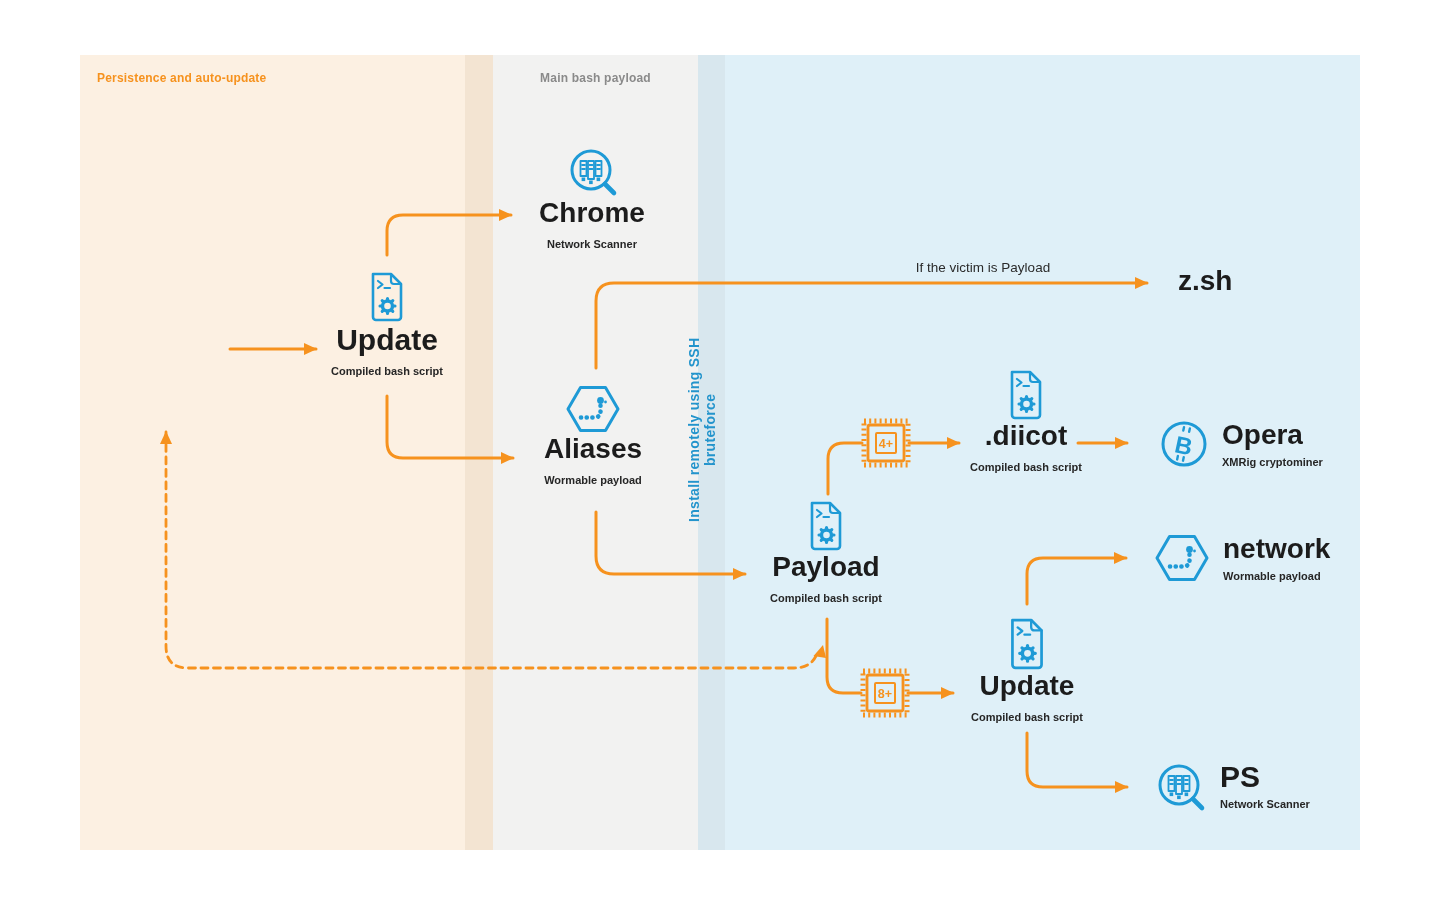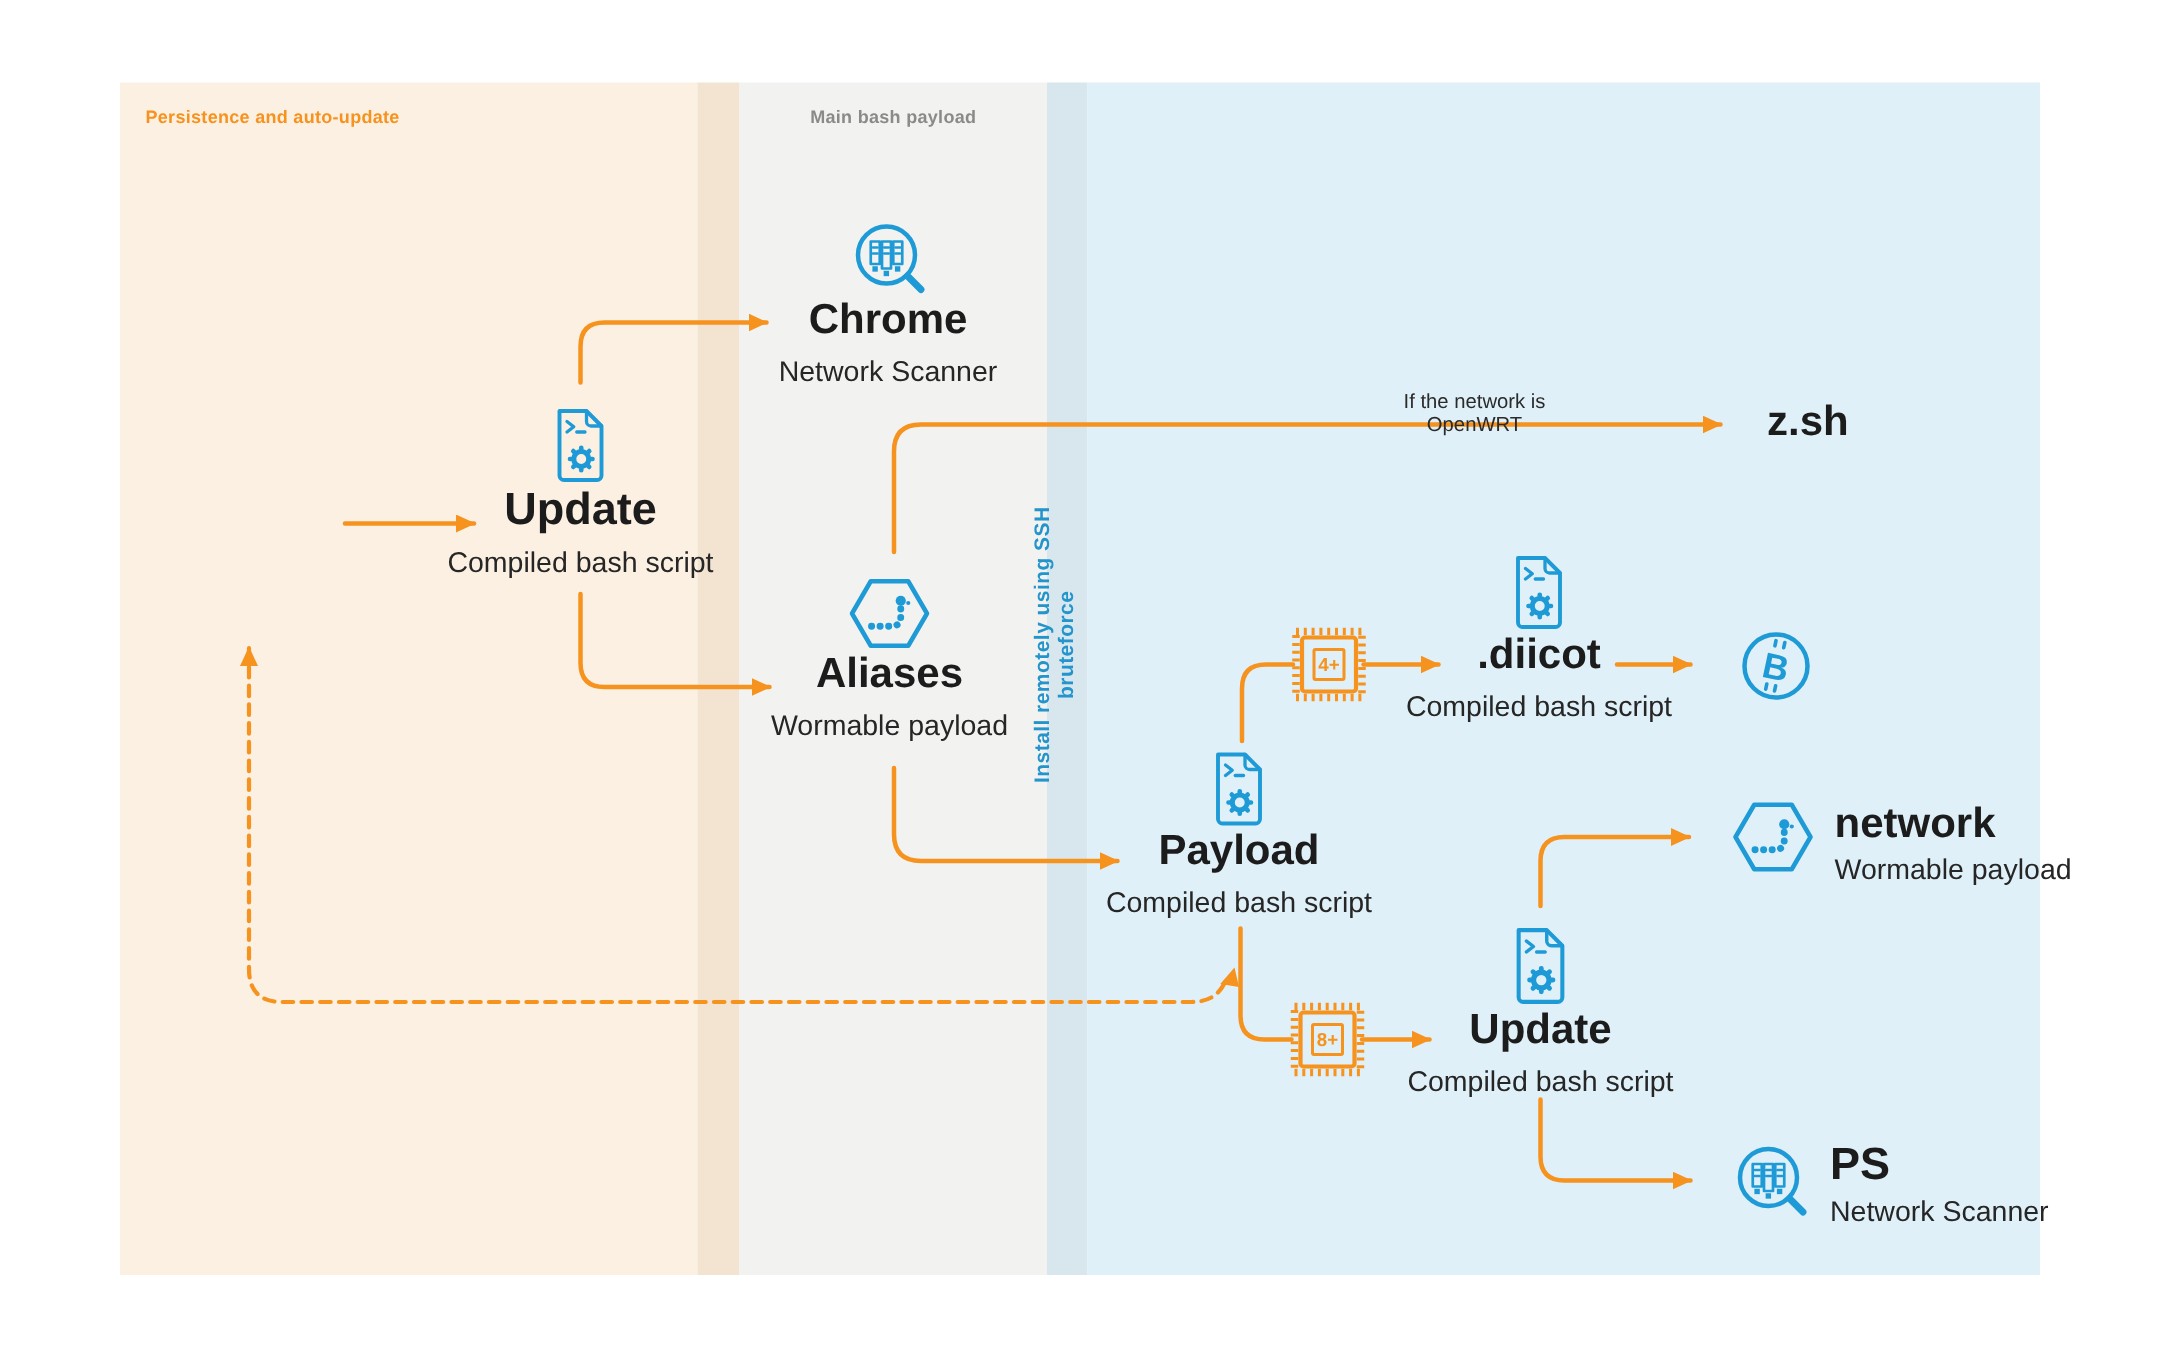--- a/index.html
+++ b/index.html
@@ -27,21 +27,21 @@
     writing-mode:vertical-rl;transform:rotate(180deg);text-align:center;
     font-size:14px;font-weight:700;color:#2394CC;letter-spacing:.3px;}
   .edge-label{position:absolute;left:903px;top:260px;width:160px;text-align:center;
     font-size:13.5px;color:#2b2b2b;}
   .node{position:absolute;display:flex;align-items:flex-end;}
   .node.center{flex-direction:column;align-items:center;width:200px;text-align:center;}
   .node.side{flex-direction:row;align-items:flex-start;}
   .node .txt{margin-left:14px;text-align:left;}
   .title{font-size:28px;font-weight:700;color:var(--text-dark,#1C1C1C);line-height:1.1;}
   .node.center .title{margin-top:1px;}
-  .sub{font-size:19px;color:#262626;line-height:1.2;}
+  .sub{font-size:11px;color:#262626;line-height:1.2;font-weight:bold;}
   .node.center .sub{margin-top:9px;}
   .node.side .sub{margin-top:5px;}
   .title.big{font-size:30px;}
   svg.wires{position:absolute;left:0;top:0;pointer-events:none;}
   .wire{stroke:var(--accent-orange,#F6921E);stroke-width:3;fill:none;stroke-linecap:round;}
   .wire.dashed{stroke-dasharray:7 5.5;stroke-width:2.8;}
   .ah{fill:var(--accent-orange,#F6921E);}
   .chip-line{stroke:var(--accent-orange,#F6921E);fill:none;}
   .chip-pins{stroke-dasharray:2 3.2;stroke-width:5;}
   .chip-box{stroke-width:2.8;}
@@ -147,21 +147,21 @@
     </g>
 
     <g>
       <rect class="chip-line chip-pins" x="863" y="671" width="44" height="44"></rect>
       <rect class="chip-line chip-box" x="867" y="675" width="36" height="36" rx="2" fill="#DFF0F8"></rect>
       <rect class="chip-line chip-inner" x="875" y="683" width="20" height="20" rx="1"></rect>
       <text class="chip-txt" x="885" y="697.5" text-anchor="middle">8+</text>
     </g>
   </svg>
 
-  <div class="edge-label">If the network is OpenWRT</div>
+  <div class="edge-label">If the victim is Payload</div>
 
 
   <div class="node center" style="left:287px;top:272px;">
     <svg width="38" height="50" viewBox="-19 -25 38 50">
         <use href="#icon-script"></use>
       </svg>
     <div class="title big">Update</div>
     <div class="sub">Compiled bash script</div>
   </div>
 
@@ -198,20 +198,24 @@
         <use href="#icon-script"></use>
       </svg>
     <div class="title">.diicot</div>
     <div class="sub">Compiled bash script</div>
   </div>
 
   <div class="node side" style="left:1160px;top:420px;">
     <svg width="48" height="48" viewBox="-24 -24 48 48">
         <use href="#icon-bitcoin"></use>
       </svg>
+    <div class="txt">
+      <div class="title">Opera</div>
+      <div class="sub">XMRig cryptominer</div>
+    </div>
   </div>
 
   <div class="node side" style="left:1155px;top:534px;">
     <svg width="54" height="48" viewBox="-27 -24 54 48">
         <use href="#icon-worm-hex"></use>
       </svg>
     <div class="txt">
       <div class="title">network</div>
       <div class="sub">Wormable payload</div>
     </div>

